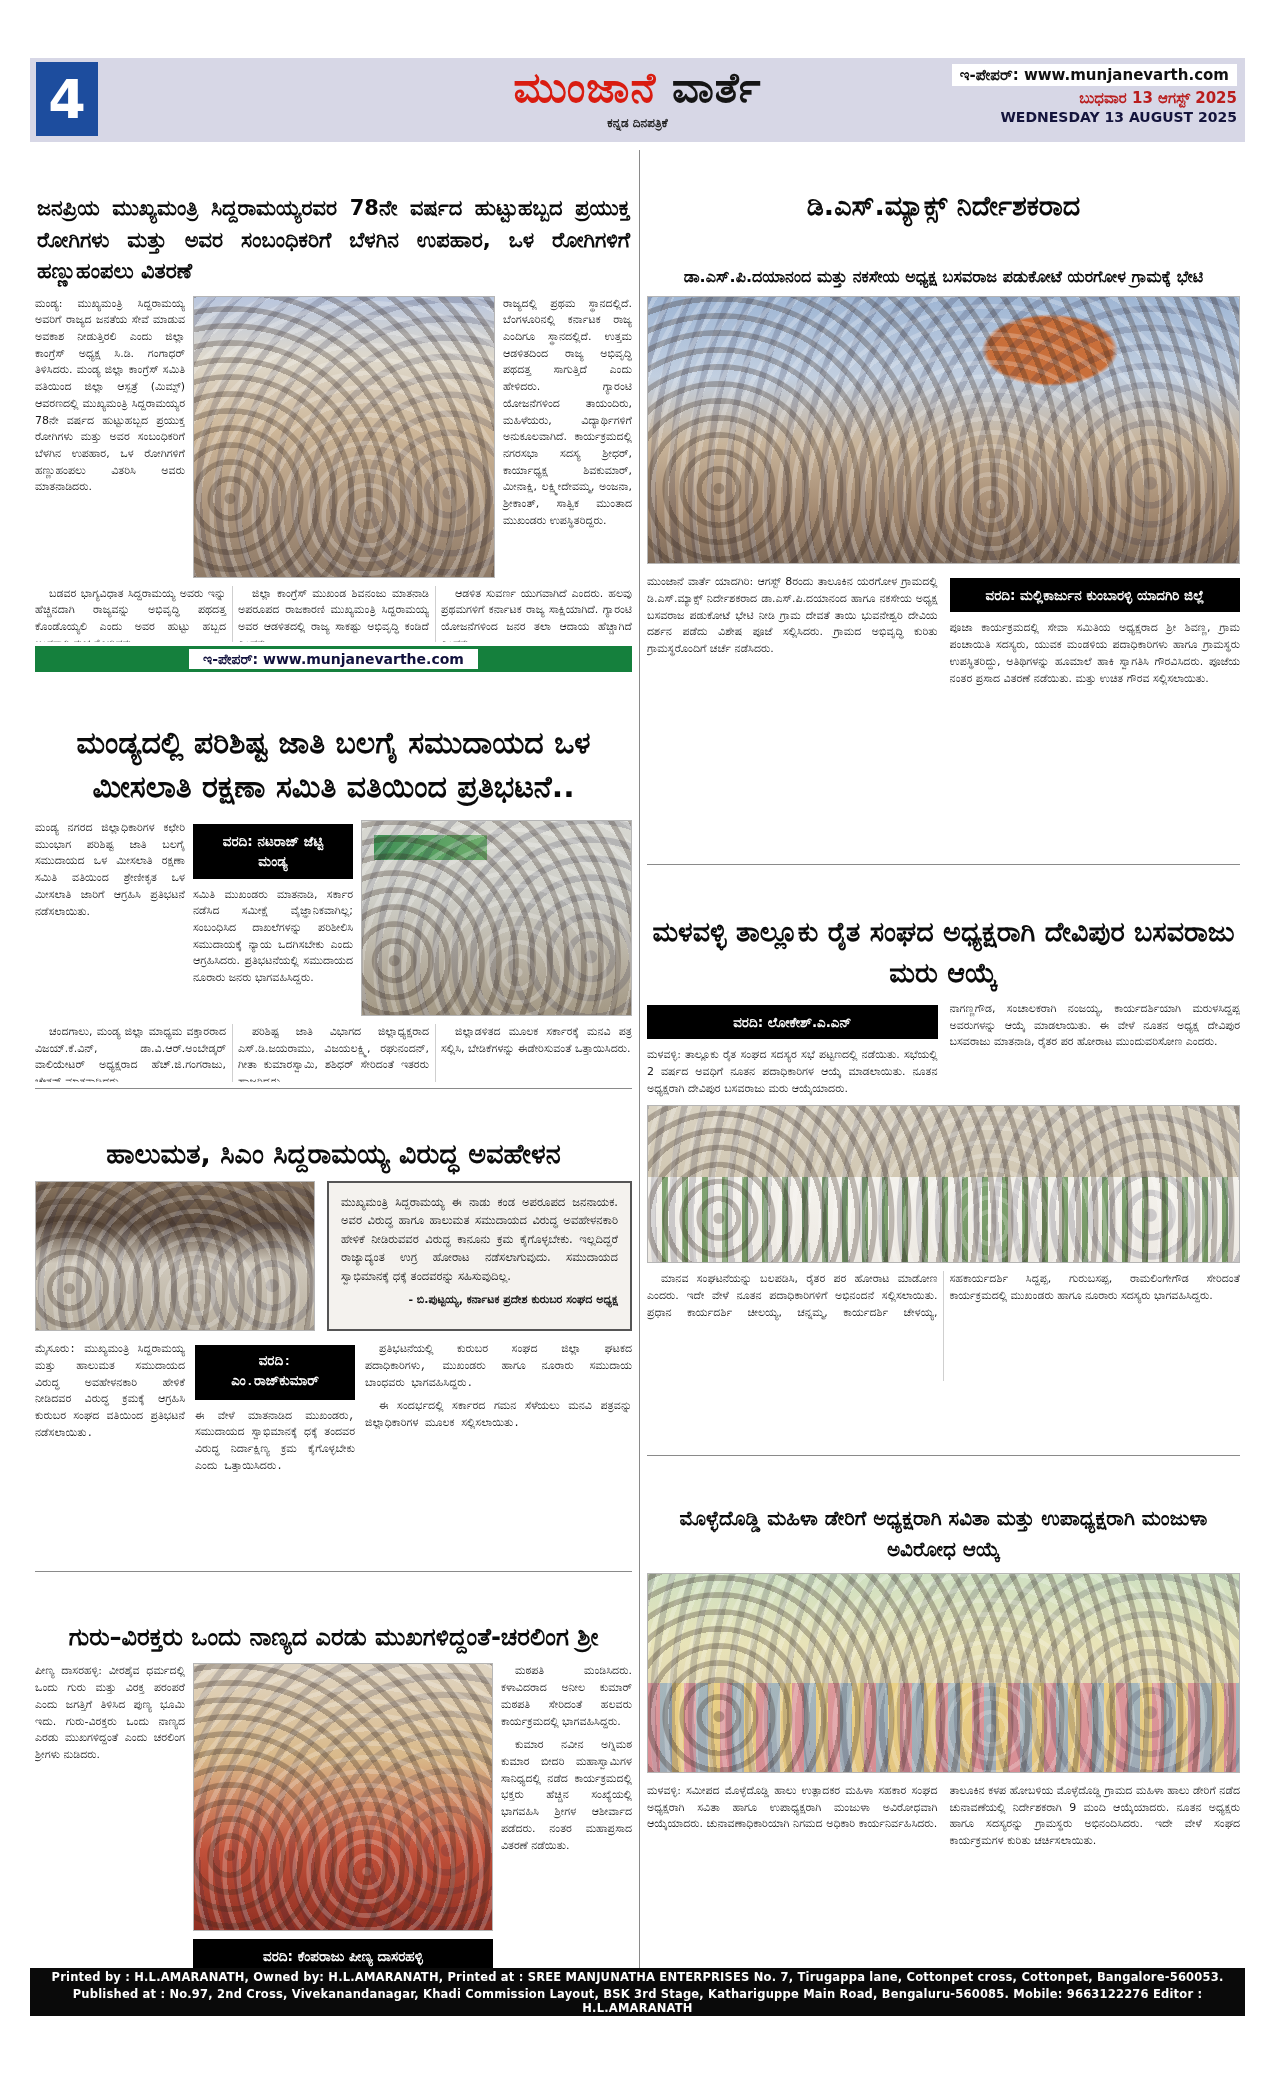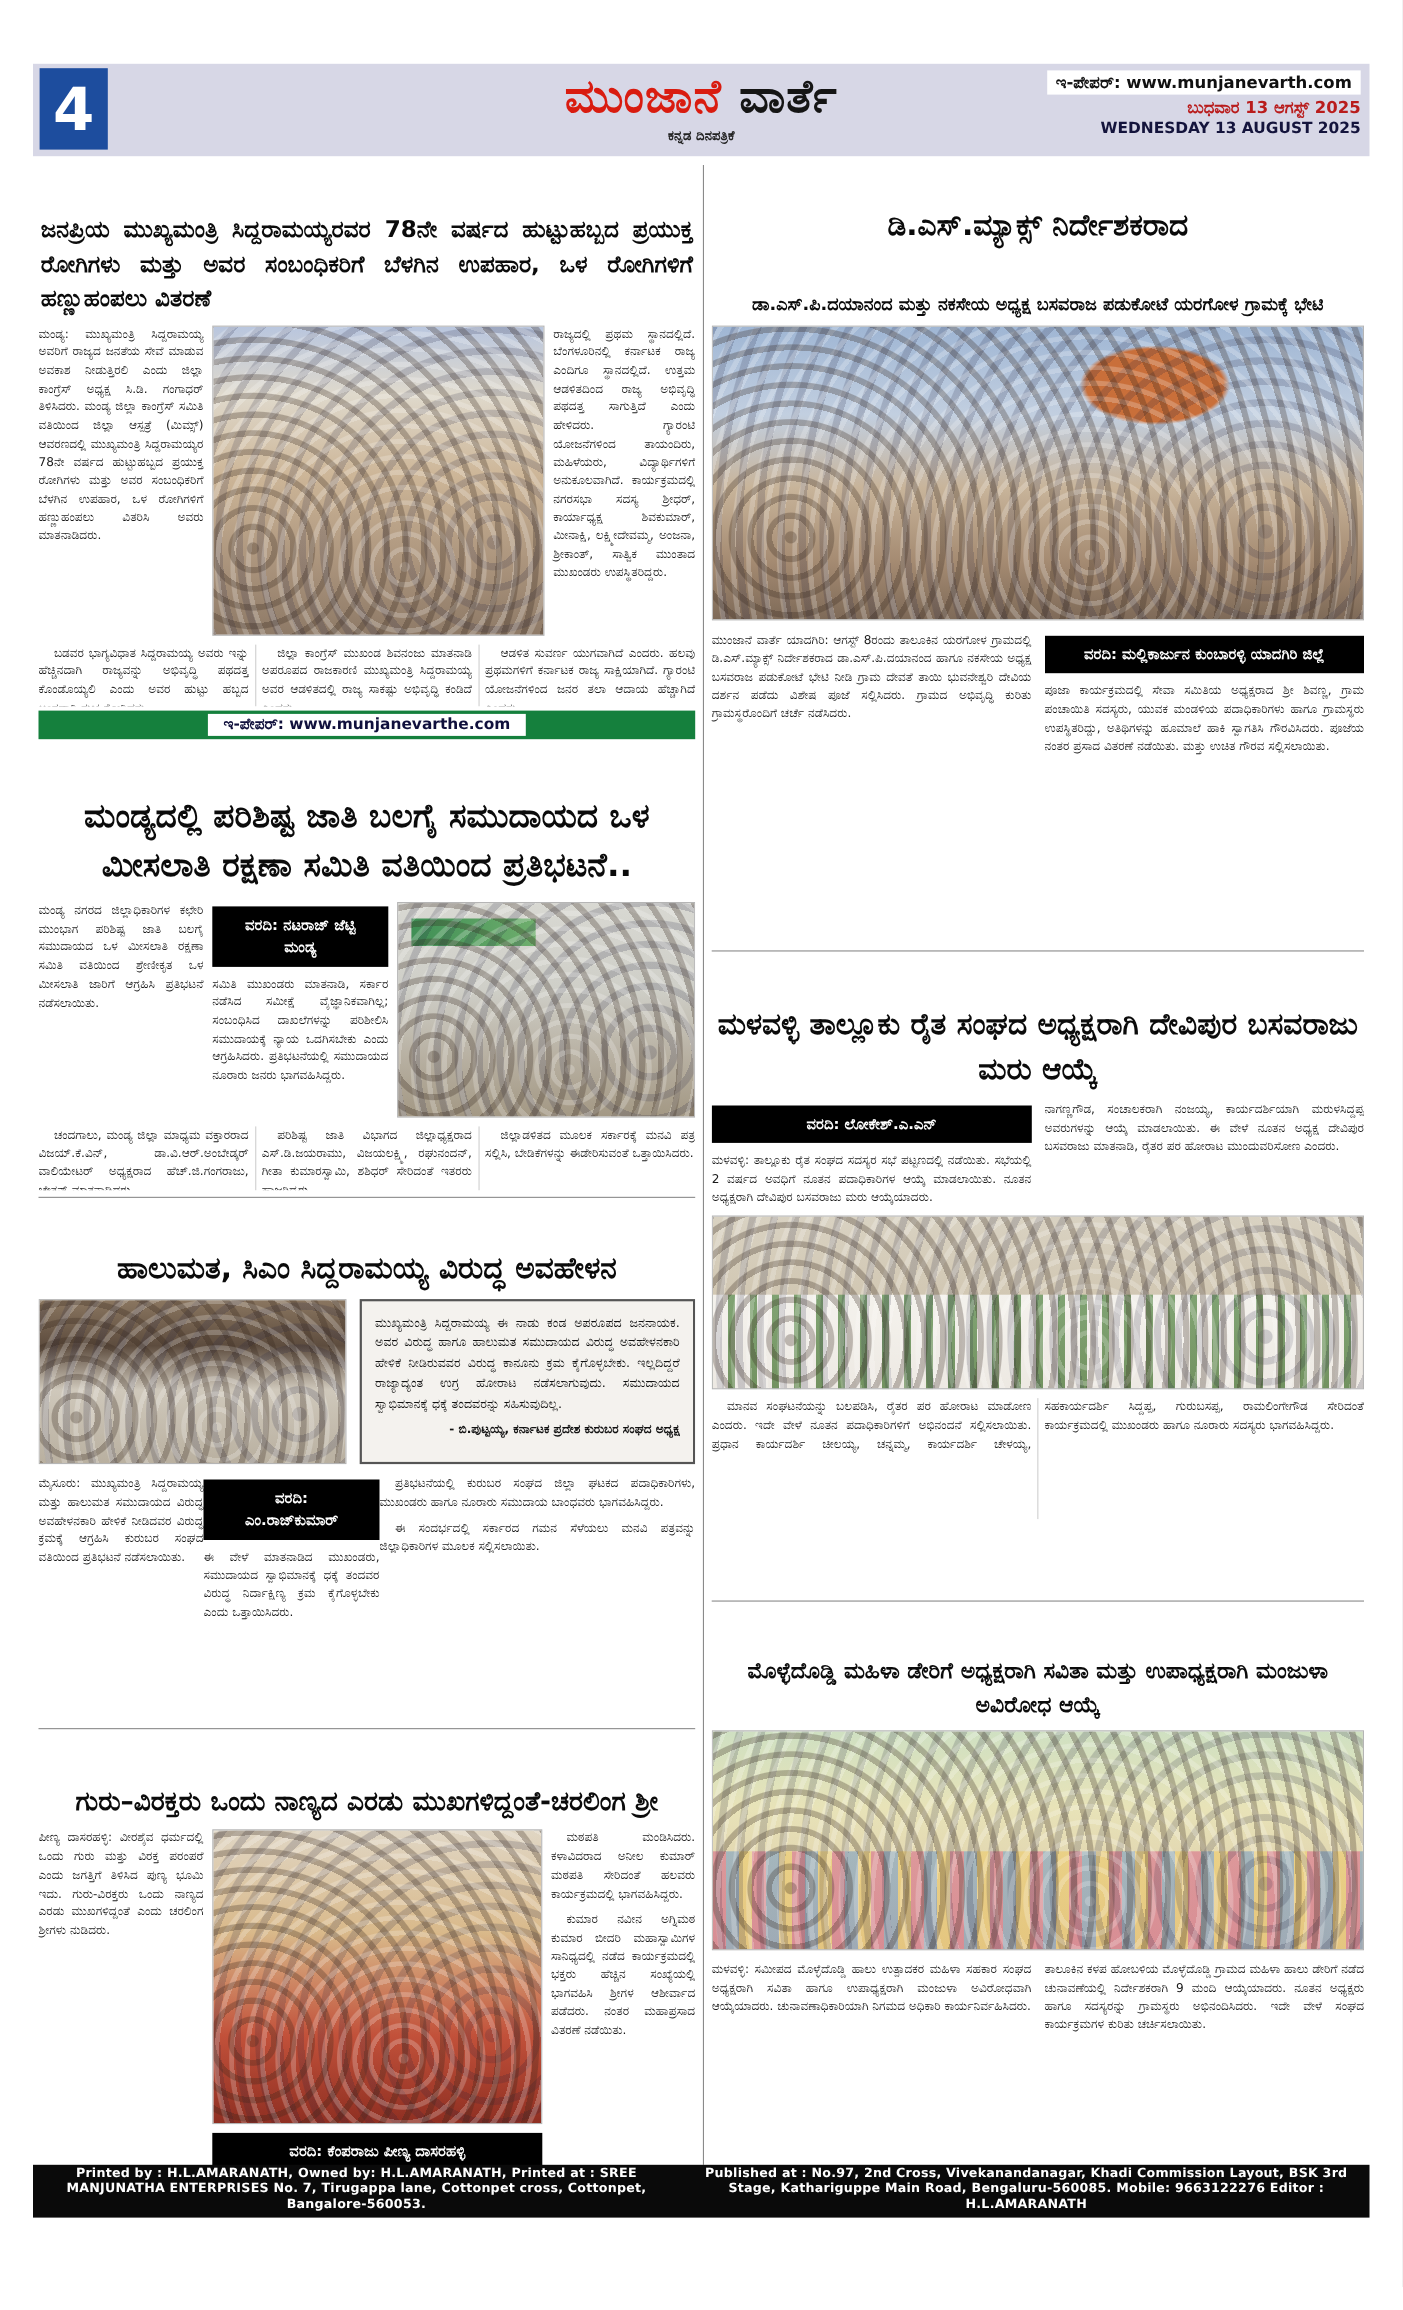--- a/index.html
+++ b/index.html
@@ -124,21 +124,21 @@
 
   .s7-row { display:flex; gap:8px; }
   .s7-colL { width:150px; }
   .s7-mid { width:300px; }
   .s7-colR { flex:1; }
 
   
   .footer {
     position:absolute; left:30px; right:30px; bottom:84px; height:48px;
     background:#0a0a0a; color:#fff; text-align:center;
-    display:flex; flex-direction:row; justify-content:center; gap:3px;
+    display:flex; flex-direction:column; justify-content:center; gap:3px;
   }
   .footer div { font-size:11.5px; font-weight:700; letter-spacing:.2px; }
 </style>
 </head>
 <body>
 
 <div class="page">
 
   <header class="masthead-bar">
     <div class="pagenum">4</div>
@@ -197,21 +197,21 @@
 
       <section style="height:470px;">
         <h1 class="headline h-s5">ಹಾಲುಮತ, ಸಿಎಂ ಸಿದ್ದರಾಮಯ್ಯ ವಿರುದ್ಧ ಅವಹೇಳನ</h1>
         <div class="row" style="gap:12px; height:150px;">
           <div class="photo ph-meeting" style="width:280px;"></div>
           <div class="quote-box" style="flex:1;">
             <span>ಮುಖ್ಯಮಂತ್ರಿ ಸಿದ್ದರಾಮಯ್ಯ ಈ ನಾಡು ಕಂಡ ಅಪರೂಪದ ಜನನಾಯಕ. ಅವರ ವಿರುದ್ಧ ಹಾಗೂ ಹಾಲುಮತ ಸಮುದಾಯದ ವಿರುದ್ಧ ಅವಹೇಳನಕಾರಿ ಹೇಳಿಕೆ ನೀಡಿರುವವರ ವಿರುದ್ಧ ಕಾನೂನು ಕ್ರಮ ಕೈಗೊಳ್ಳಬೇಕು. ಇಲ್ಲದಿದ್ದರೆ ರಾಜ್ಯಾದ್ಯಂತ ಉಗ್ರ ಹೋರಾಟ ನಡೆಸಲಾಗುವುದು. ಸಮುದಾಯದ ಸ್ವಾಭಿಮಾನಕ್ಕೆ ಧಕ್ಕೆ ತಂದವರನ್ನು ಸಹಿಸುವುದಿಲ್ಲ.</span>
             <div class="quote-attr">- ಬಿ.ಪುಟ್ಟಯ್ಯ, ಕರ್ನಾಟಕ ಪ್ರದೇಶ ಕುರುಬರ ಸಂಘದ ಅಧ್ಯಕ್ಷ</div>
           </div>
         </div>
-        <div class="row" style="gap:0; margin-top:10px;">
+        <div class="row" style="gap:10px; margin-top:10px;font-family:Liberation Mono, monospace;">
           <div style="width:150px;" class="body-txt">ಮೈಸೂರು: ಮುಖ್ಯಮಂತ್ರಿ ಸಿದ್ದರಾಮಯ್ಯ ಮತ್ತು ಹಾಲುಮತ ಸಮುದಾಯದ ವಿರುದ್ಧ ಅವಹೇಳನಕಾರಿ ಹೇಳಿಕೆ ನೀಡಿದವರ ವಿರುದ್ಧ ಕ್ರಮಕ್ಕೆ ಆಗ್ರಹಿಸಿ ಕುರುಬರ ಸಂಘದ ವತಿಯಿಂದ ಪ್ರತಿಭಟನೆ ನಡೆಸಲಾಯಿತು.</div>
           <div style="width:160px;">
             <div class="byline-box">ವರದಿ: ಎಂ.ರಾಜ್‌ಕುಮಾರ್</div>
             <div class="body-txt">ಈ ವೇಳೆ ಮಾತನಾಡಿದ ಮುಖಂಡರು, ಸಮುದಾಯದ ಸ್ವಾಭಿಮಾನಕ್ಕೆ ಧಕ್ಕೆ ತಂದವರ ವಿರುದ್ಧ ನಿರ್ದಾಕ್ಷಿಣ್ಯ ಕ್ರಮ ಕೈಗೊಳ್ಳಬೇಕು ಎಂದು ಒತ್ತಾಯಿಸಿದರು.</div>
           </div>
           <div style="flex:1;" class="body-txt">
             <p>ಪ್ರತಿಭಟನೆಯಲ್ಲಿ ಕುರುಬರ ಸಂಘದ ಜಿಲ್ಲಾ ಘಟಕದ ಪದಾಧಿಕಾರಿಗಳು, ಮುಖಂಡರು ಹಾಗೂ ನೂರಾರು ಸಮುದಾಯ ಬಾಂಧವರು ಭಾಗವಹಿಸಿದ್ದರು.</p>
             <p>ಈ ಸಂದರ್ಭದಲ್ಲಿ ಸರ್ಕಾರದ ಗಮನ ಸೆಳೆಯಲು ಮನವಿ ಪತ್ರವನ್ನು ಜಿಲ್ಲಾಧಿಕಾರಿಗಳ ಮೂಲಕ ಸಲ್ಲಿಸಲಾಯಿತು.</p>
           </div>
         </div>

